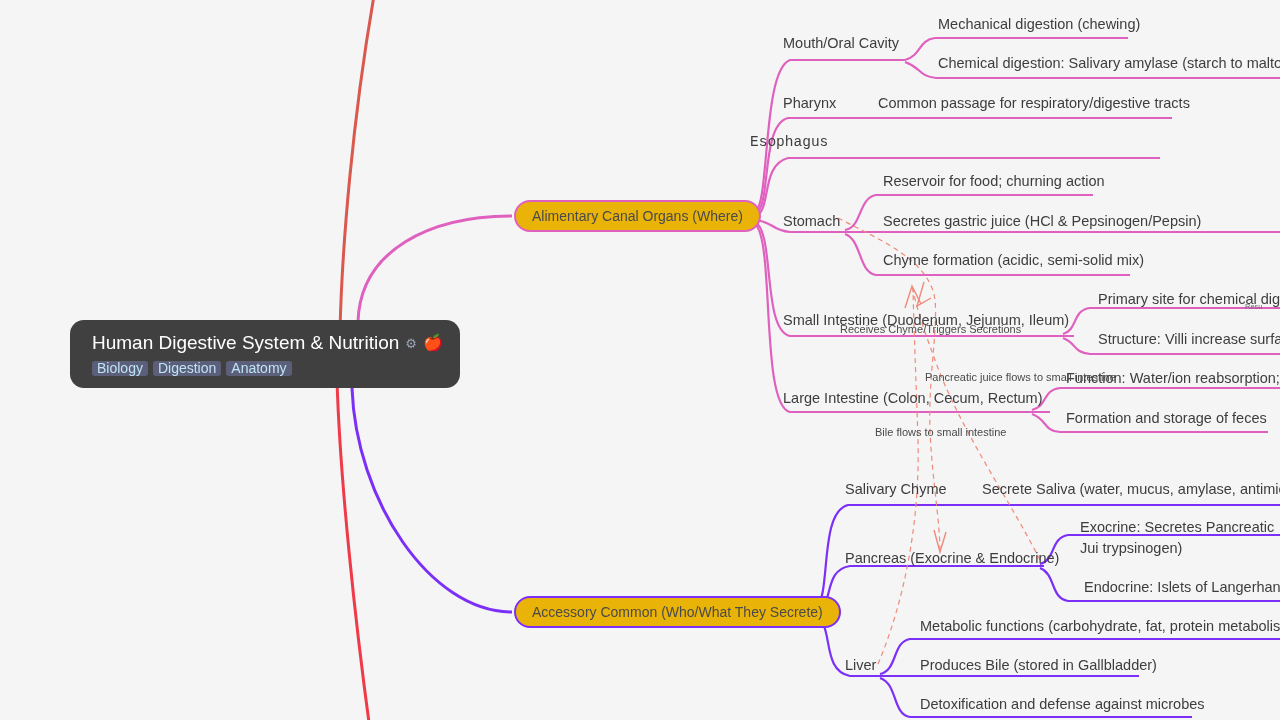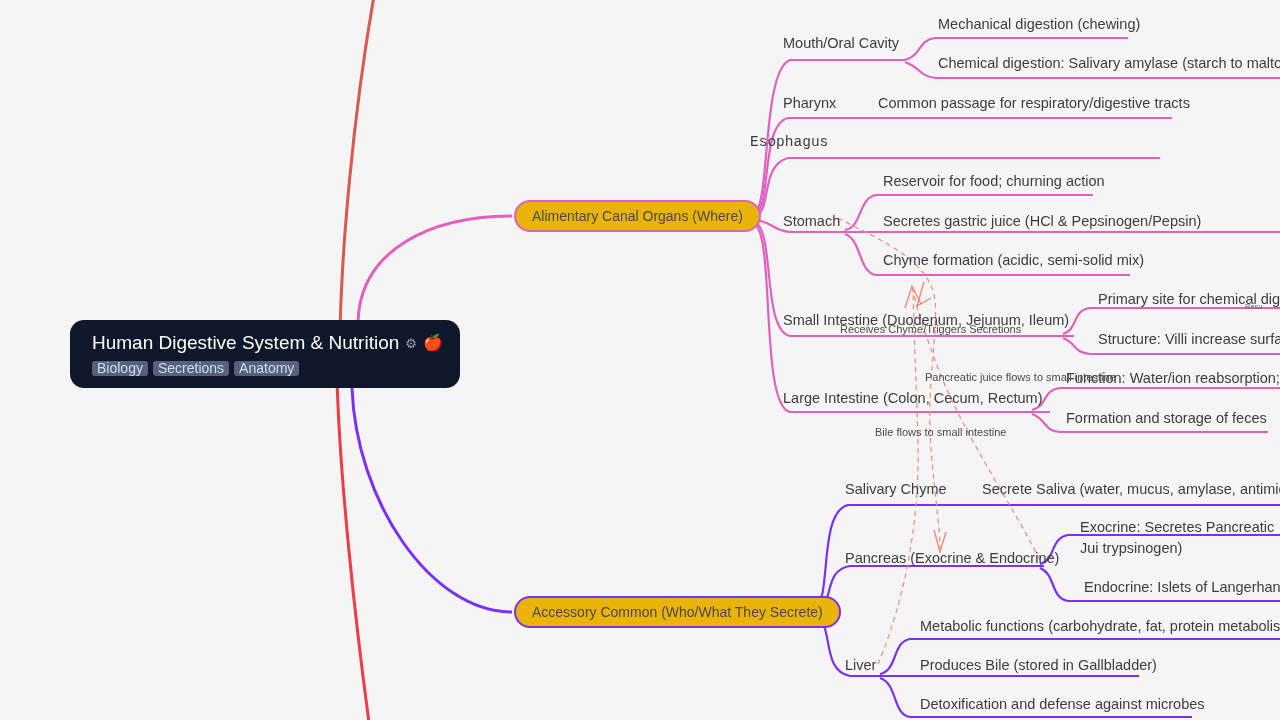--- a/index.html
+++ b/index.html
@@ -7,21 +7,21 @@
     width:1280px;height:720px;overflow:hidden;position:relative;
     background:#f5f5f5;
     font-family:"Liberation Sans", sans-serif;
   }
   #canvas{position:absolute;inset:0;width:1280px;height:720px;}
   svg.layer{position:absolute;left:0;top:0;width:1280px;height:720px;overflow:visible;}
 
   
   .central{
     position:absolute;left:70px;top:320px;width:390px;height:68px;
-    background:#0f172a;border-radius:14px;box-sizing:border-box;
+    background:#404040;border-radius:14px;box-sizing:border-box;
     padding:12px 22px 0 22px;
   }
   .central-title{
     color:#ffffff;font-size:19px;line-height:22px;white-space:nowrap;
     display:flex;align-items:center;gap:6px;
   }
   .gear-ic{font-size:13px;color:#9aa0b5;line-height:1;}
   .apple-ic{font-size:16px;line-height:1;}
   .tags{display:flex;gap:5px;margin-top:7px;}
   .tag{
@@ -126,21 +126,21 @@
   </svg>
 
   <div class="central">
     <div class="central-title">
       <span>Human Digestive System &amp; Nutrition</span>
       <span class="gear-ic">⚙</span>
       <span class="apple-ic">🍎</span>
     </div>
     <div class="tags">
       <span class="tag">Biology</span>
-      <span class="tag">Secretions</span>
+      <span class="tag">Digestion</span>
       <span class="tag">Anatomy</span>
     </div>
   </div>
 
   <div class="pill" style="left:514px;top:200px;">Alimentary Canal Organs (Where)</div>
   <div class="pill purple" style="left:514px;top:596px;">Accessory Common (Who/What They Secrete)</div>
 
   <div class="node" style="left:783px;top:34px;">Mouth/Oral Cavity</div>
   <div class="node" style="left:938px;top:15px;">Mechanical digestion (chewing)</div>
   <div class="node" style="left:938px;top:54px;">Chemical digestion: Salivary amylase (starch to maltose)</div>

